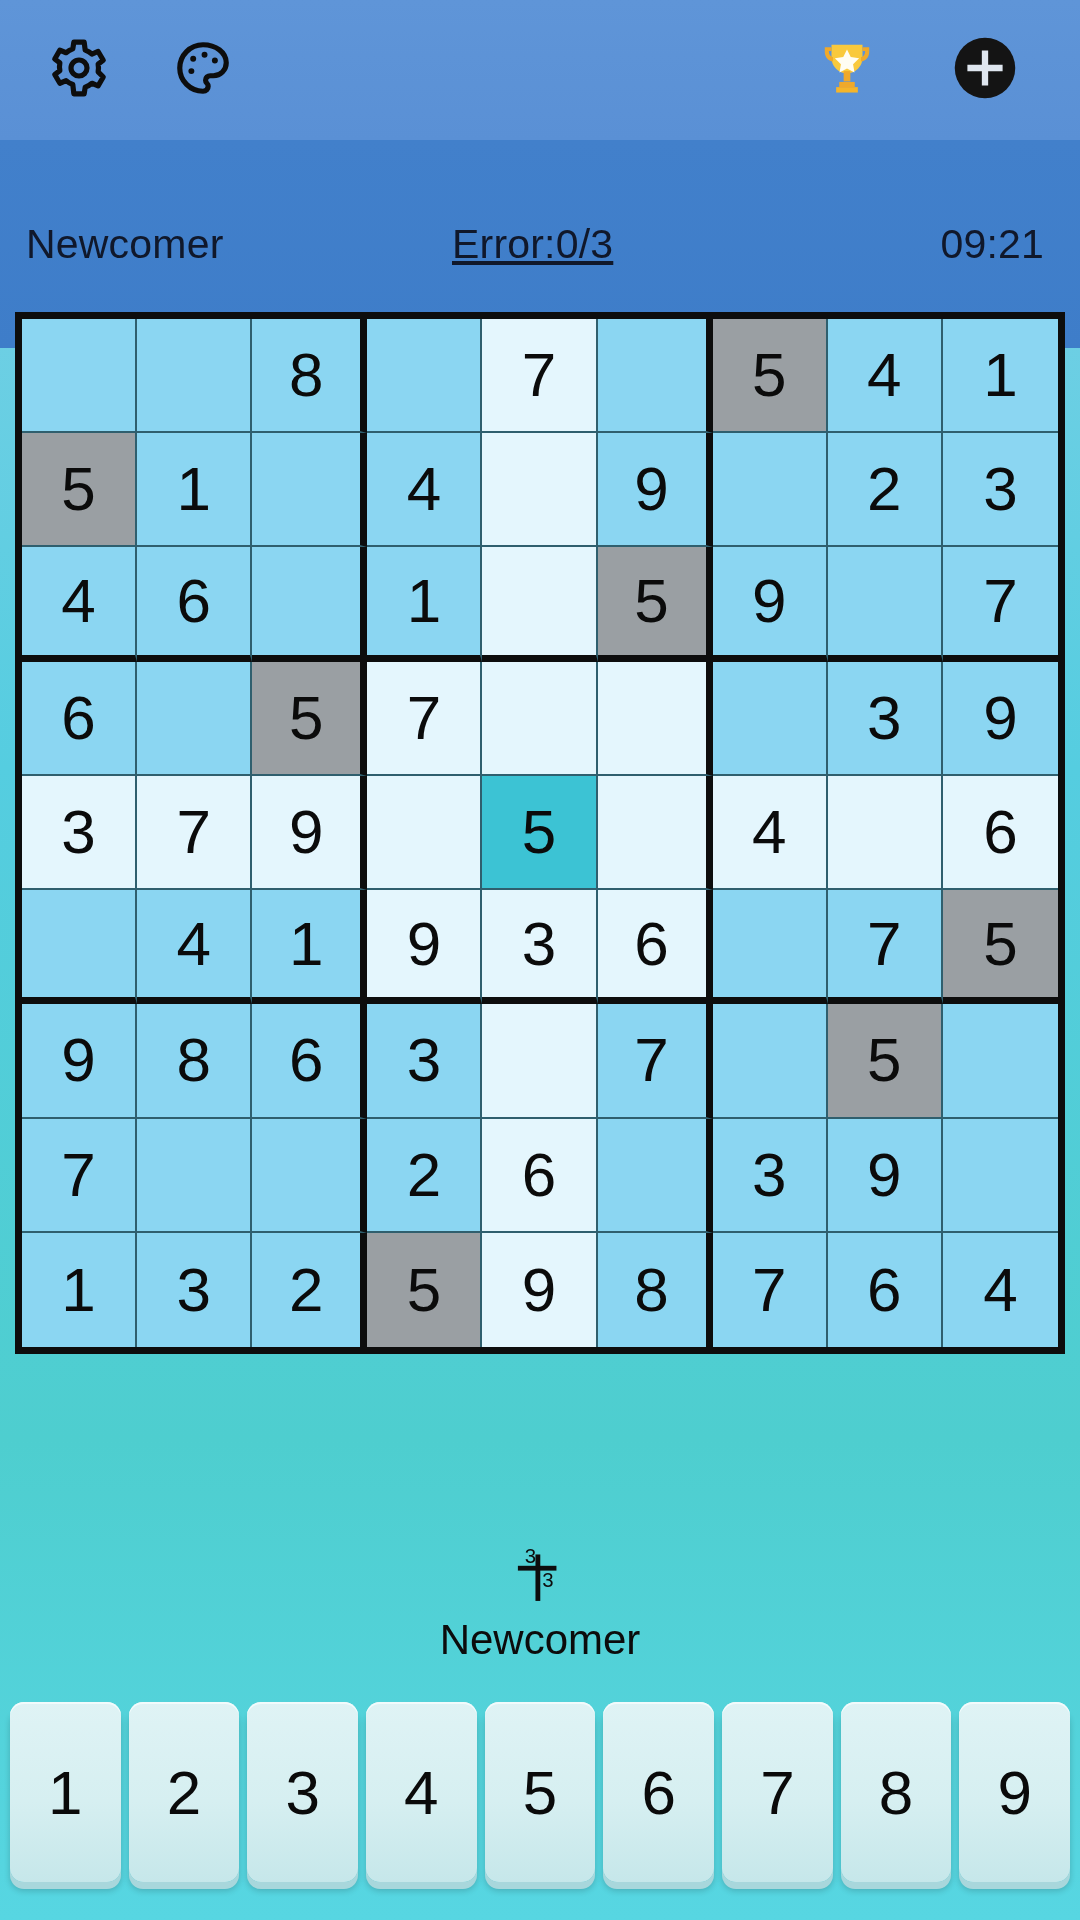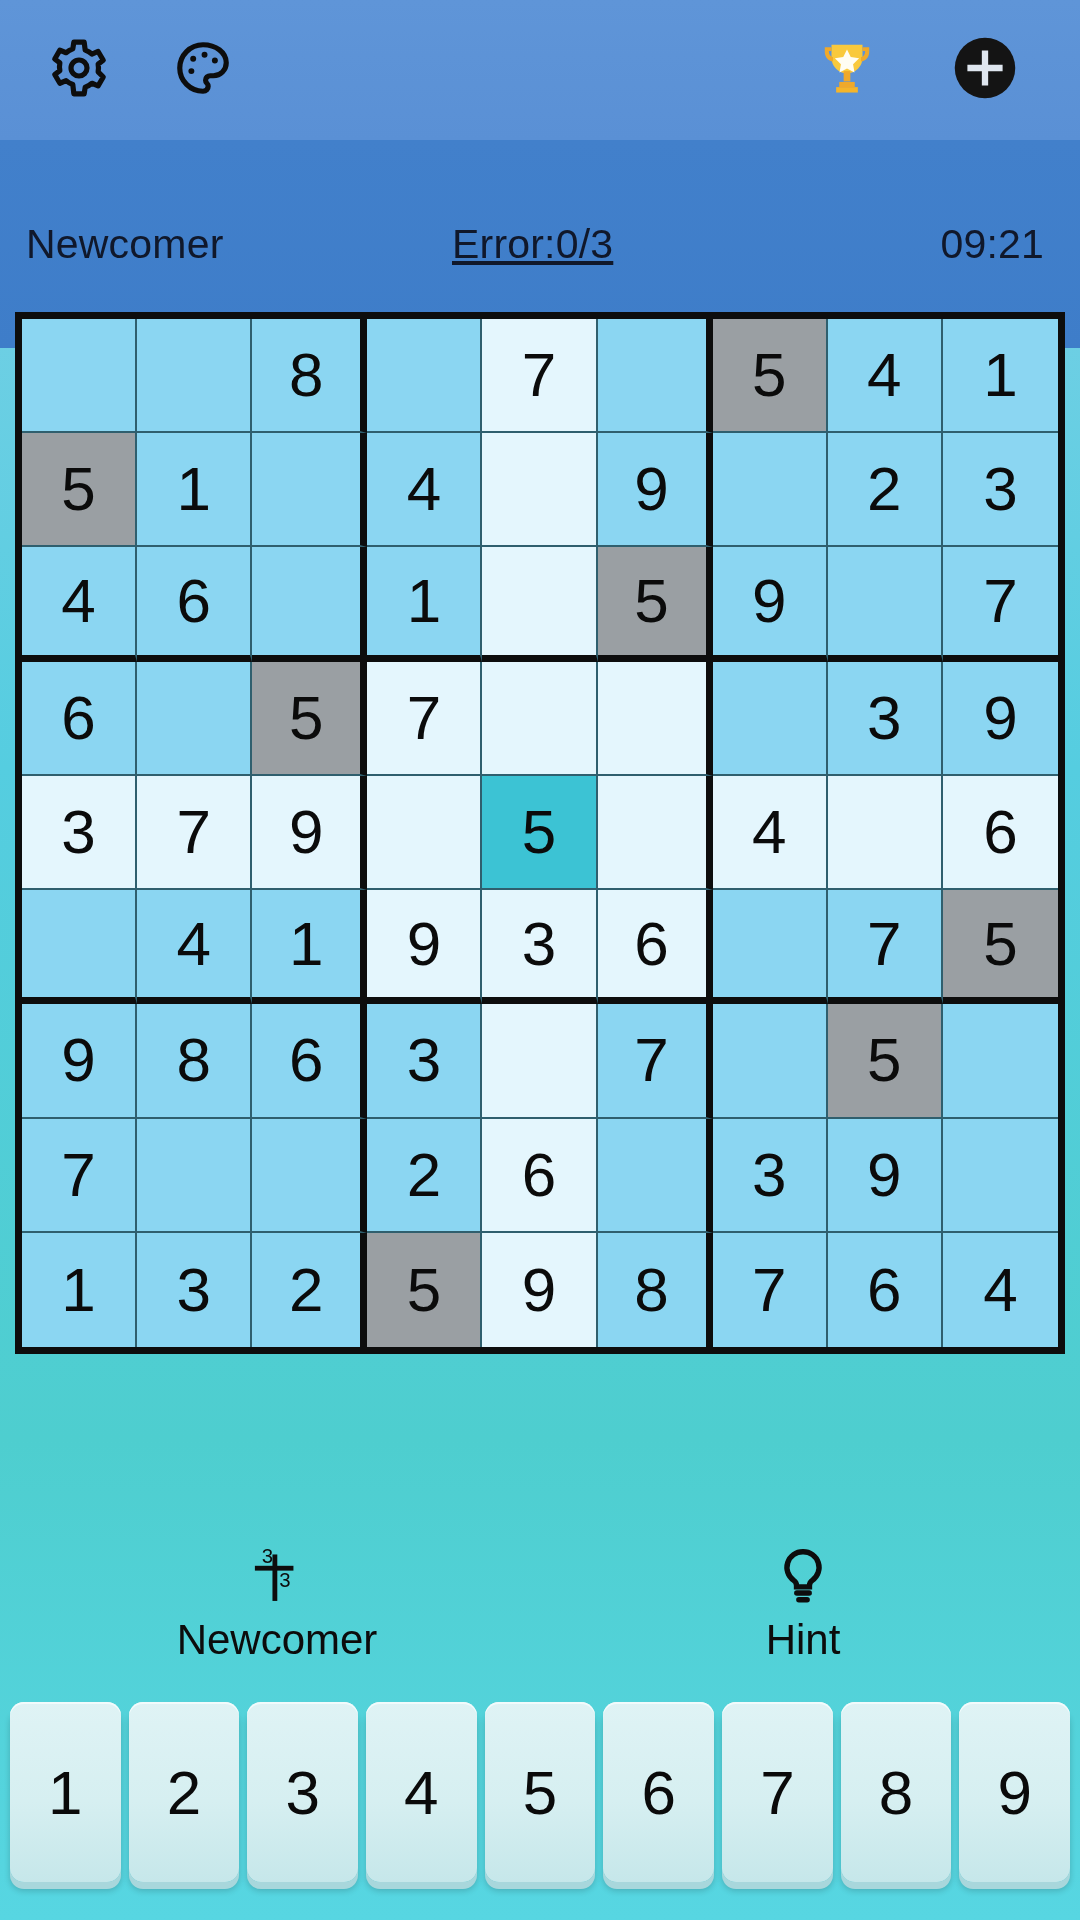--- a/index.html
+++ b/index.html
@@ -231,30 +231,20 @@
       <span class="glyph">
         <svg width="70" height="68" viewBox="0 0 24 24">
           <text x="6.6" y="7.4" font-family="Liberation Sans, sans-serif" font-size="7.2" fill="#0d0d0d">3</text>
           <rect x="4.2" y="8.4" width="13.6" height="1.7" fill="#0d0d0d"></rect>
           <rect x="10.4" y="4.4" width="1.7" height="16.4" fill="#0d0d0d"></rect>
           <text x="12.8" y="15.8" font-family="Liberation Sans, sans-serif" font-size="7.2" fill="#0d0d0d">3</text>
         </svg>
       </span>
       <span class="lbl">Newcomer</span>
     </div>
-    <div class="tool">
-      <span class="glyph">
-        <svg width="62" height="62" viewBox="0 0 24 24" fill="none" stroke="#0d0d0d" stroke-width="2.1">
-          <path d="M12 2.6a6.1 6.1 0 0 0-3.6 11.1c.7.5 1.1 1.2 1.1 2v.5h5v-.5c0-.8.4-1.5 1.1-2A6.1 6.1 0 0 0 12 2.6z"></path>
-          <path d="M9.6 18.6h4.8" stroke-linecap="round"></path>
-          <path d="M10.4 21.2h3.2" stroke-linecap="round"></path>
-        </svg>
-      </span>
-      <span class="lbl">Hint</span>
-    </div>
   </div>
 
 <div class="numpad" id="numpad">
     <div class="numkey">1</div>
     <div class="numkey">2</div>
     <div class="numkey">3</div>
     <div class="numkey">4</div>
     <div class="numkey">5</div>
     <div class="numkey">6</div>
     <div class="numkey">7</div>

